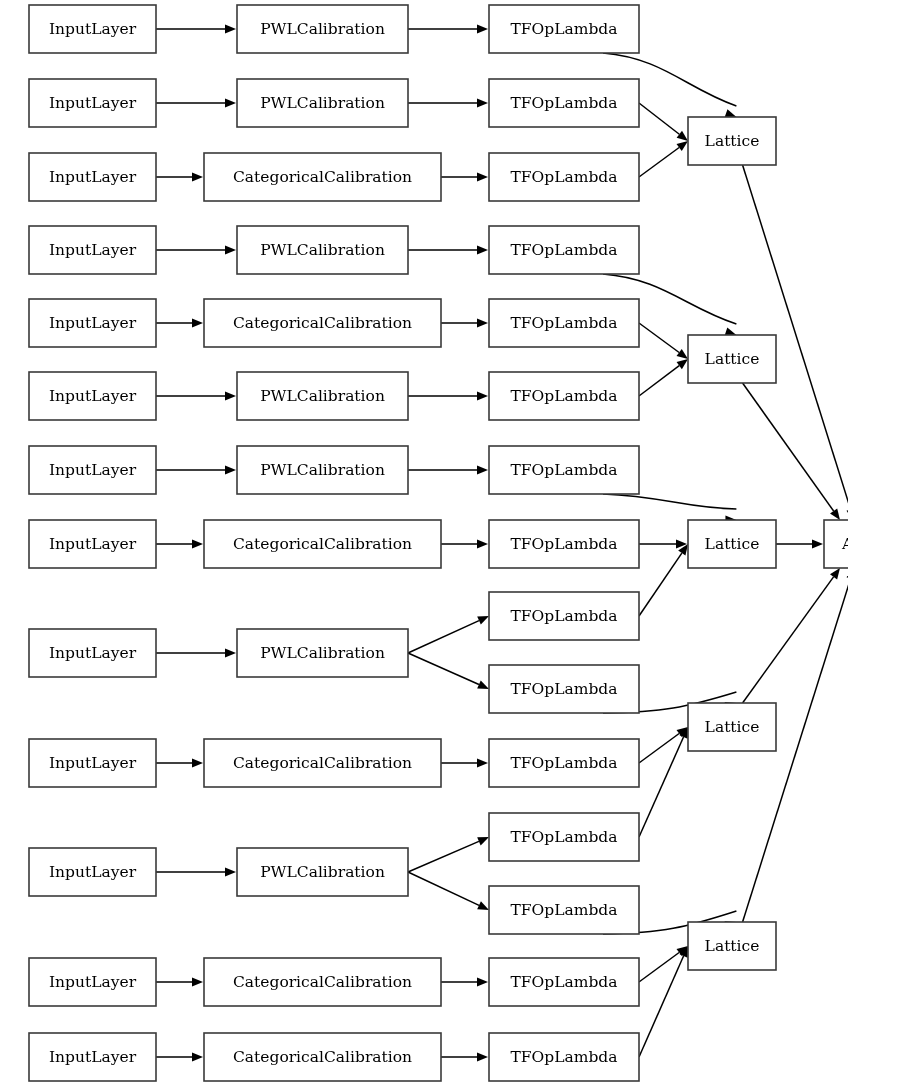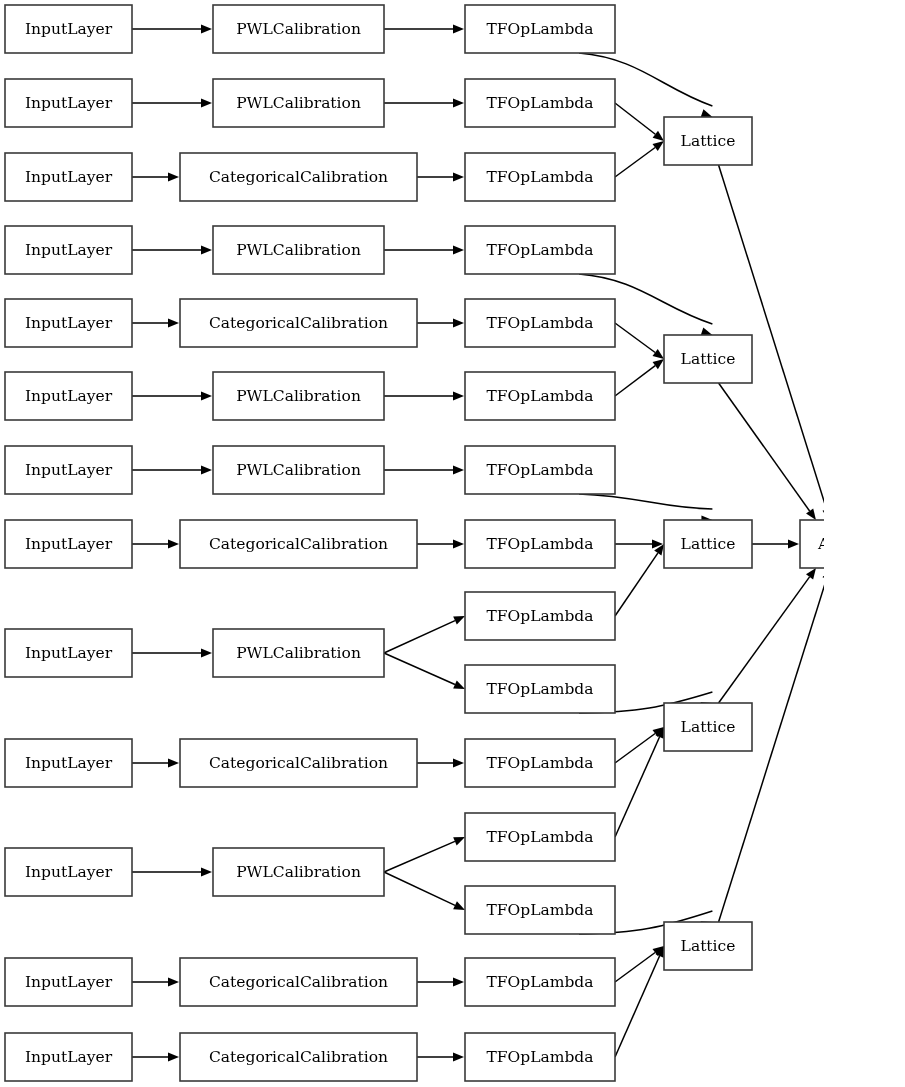--- a/index.html
+++ b/index.html
@@ -9,20 +9,21 @@
   }
   body {
     font-family: "DejaVu Serif", "Liberation Serif", serif;
   }
   #diagram-root {
     position: relative;
     width: 824px;
     height: 1087px;
     background: #ffffff;
     overflow: hidden;
+    padding-left: 24px;
   }
   svg.graph {
     display: block;
     width: 905px;
     height: 1087px;
   }
   .node-box {
     fill: #ffffff;
     stroke: #3a3a3a;
     stroke-width: 1.6;

